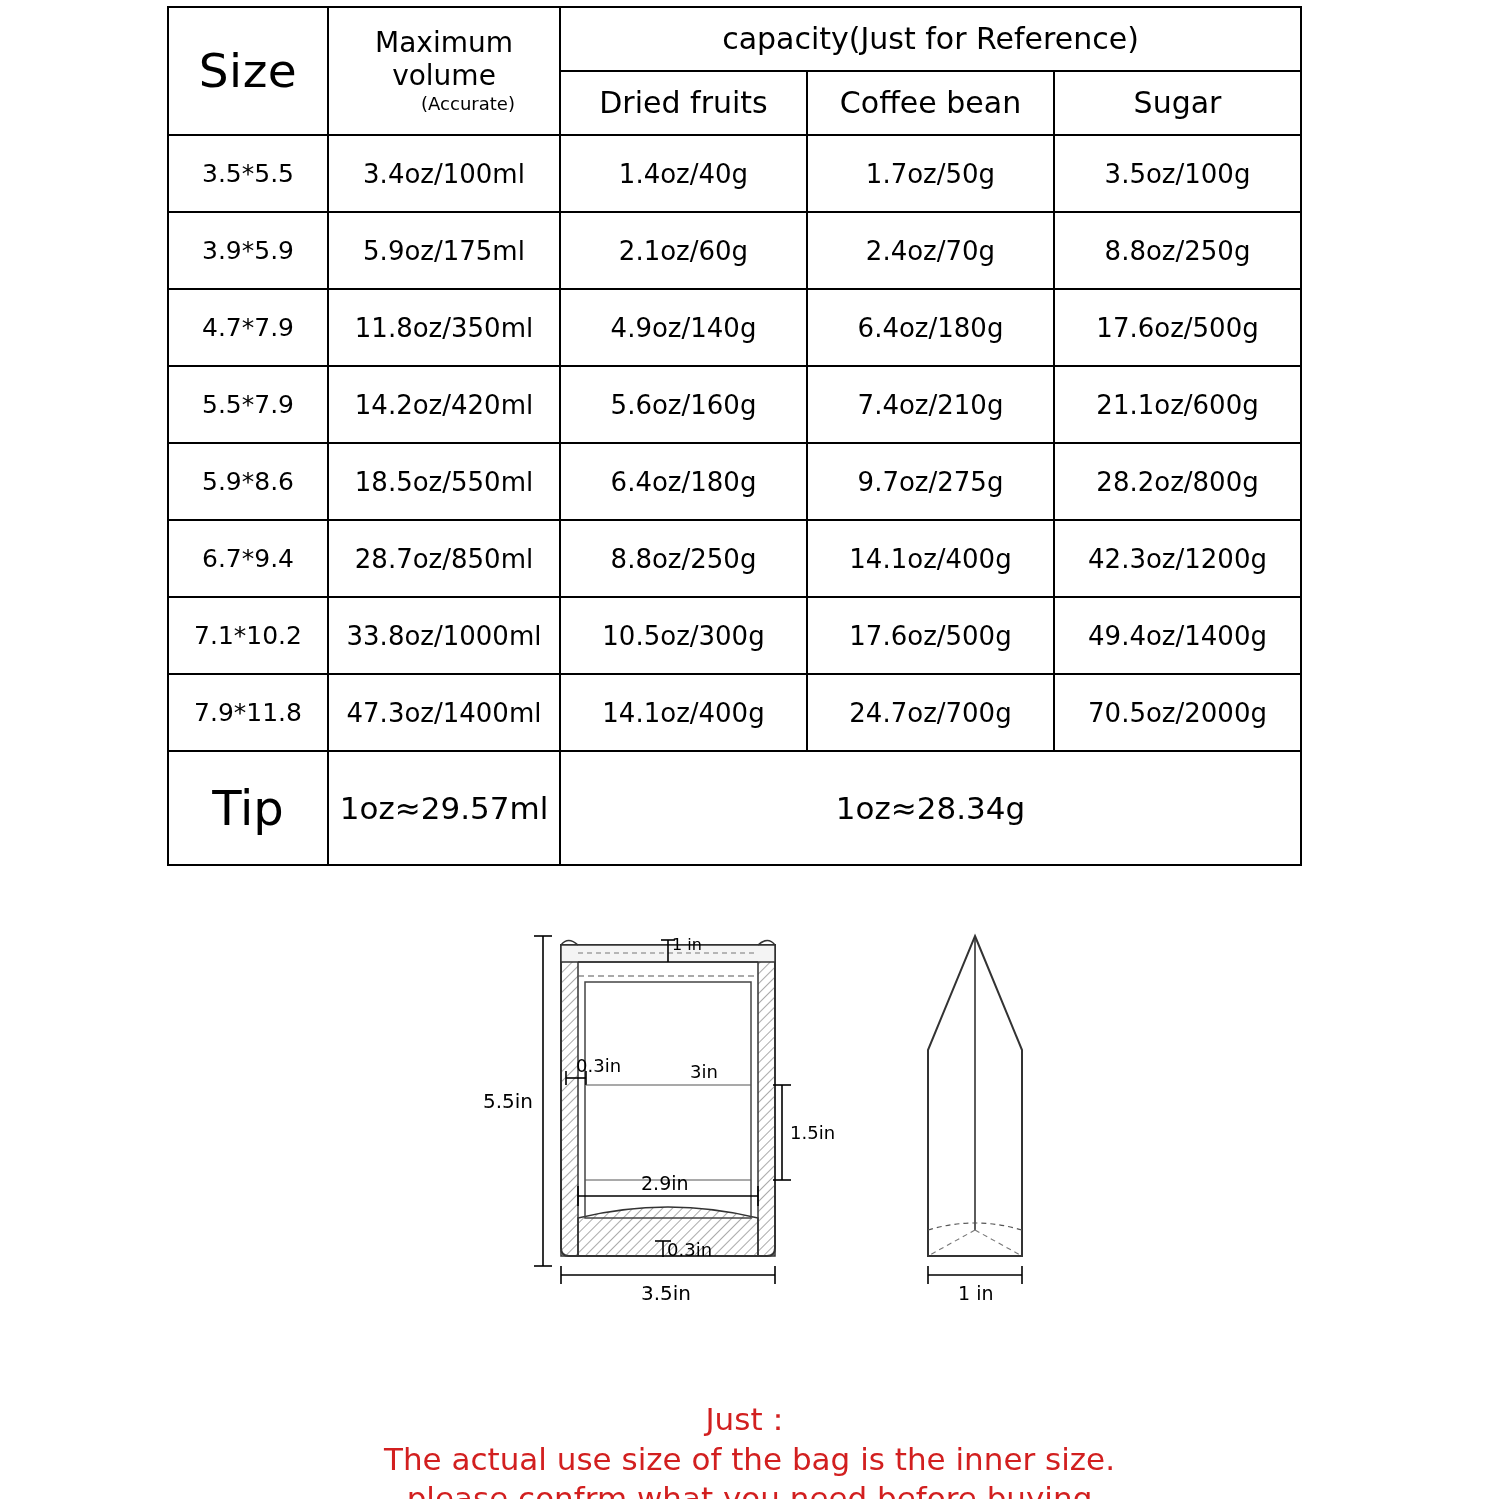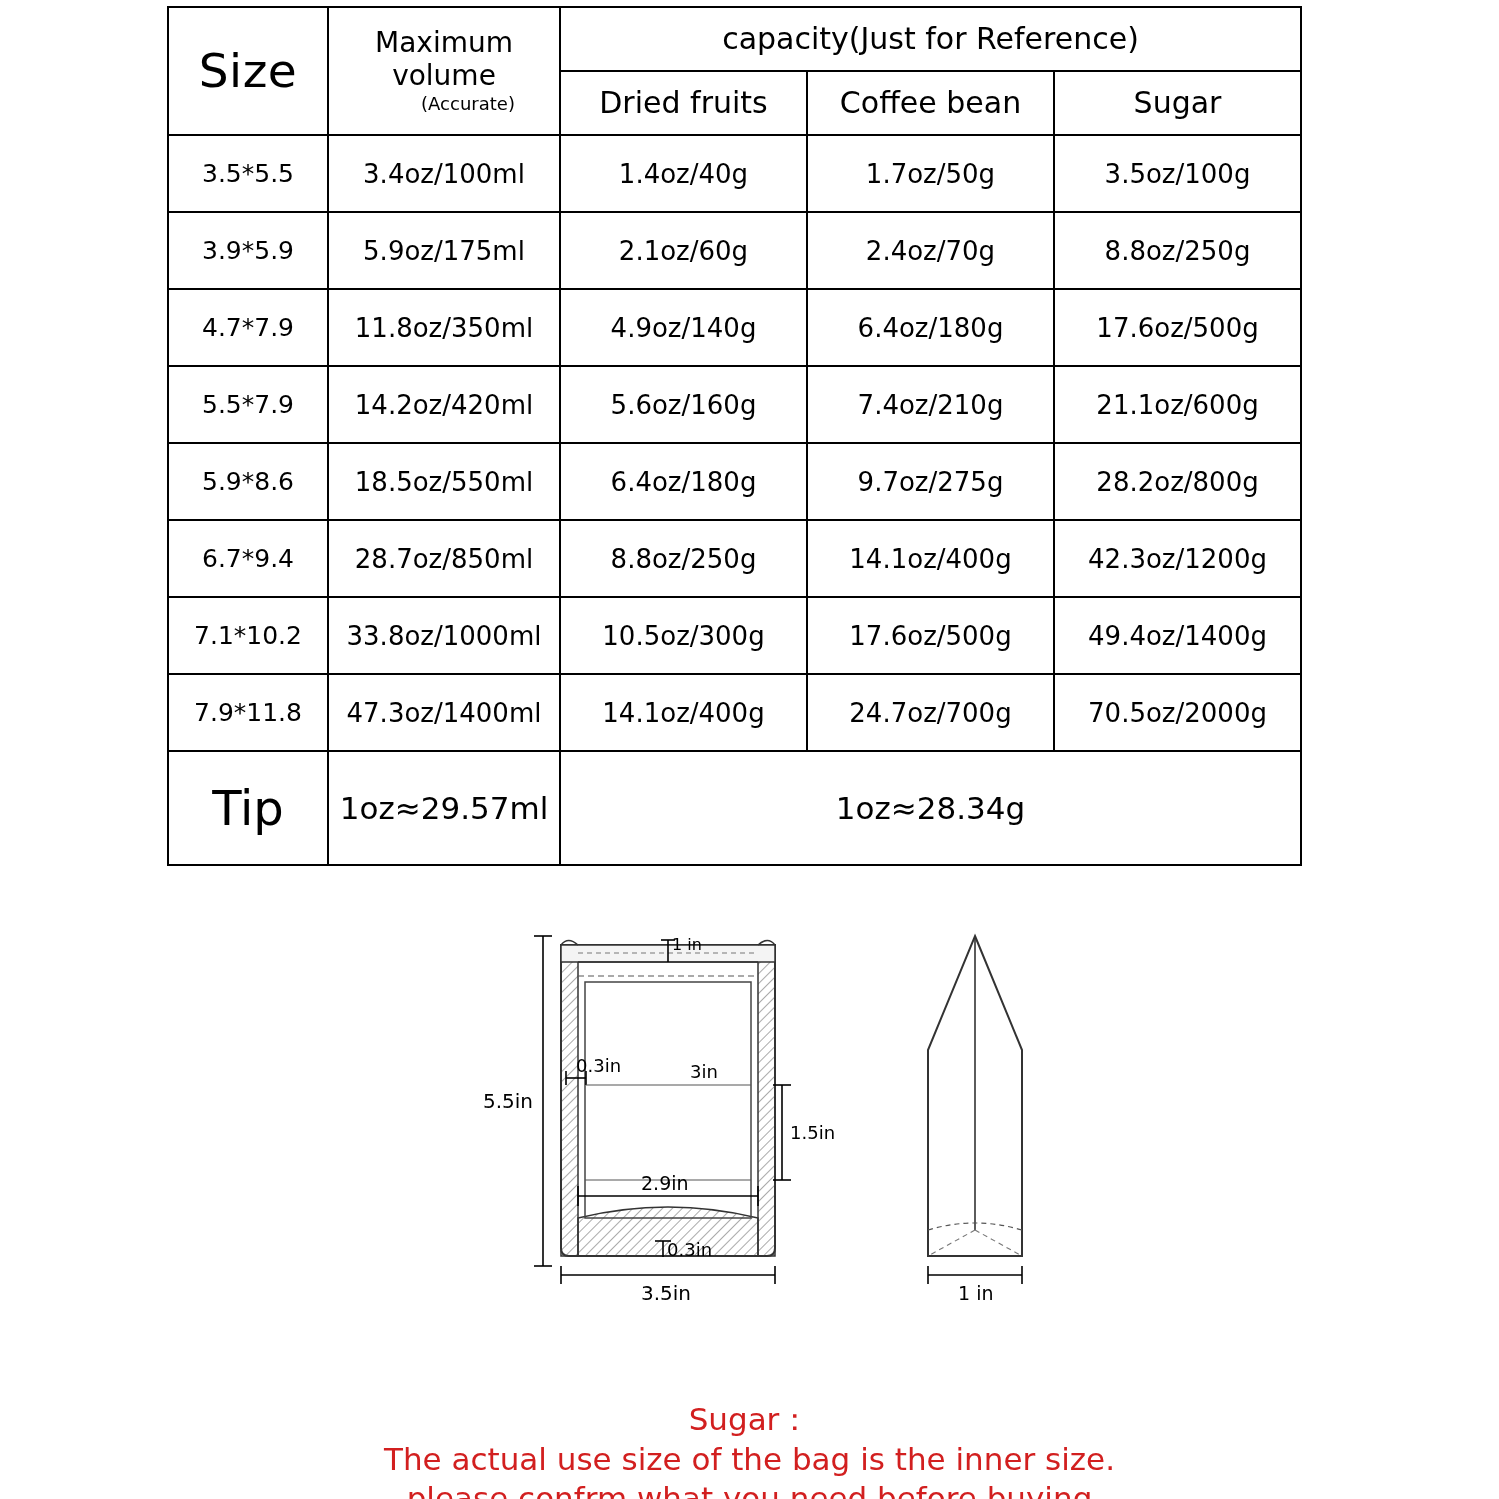--- a/index.html
+++ b/index.html
@@ -297,16 +297,16 @@
         <line x1="928" y1="375" x2="1022" y2="375" stroke="#000" stroke-width="1.6"></line>
         <line x1="928" y1="366" x2="928" y2="384" stroke="#000" stroke-width="1.6"></line>
         <line x1="1022" y1="366" x2="1022" y2="384" stroke="#000" stroke-width="1.6"></line>
         <text x="958" y="400" font-family="DejaVu Sans, sans-serif" font-size="19" fill="#000">1 in</text>
       </g>
     </g>
   </svg>
 </div>
 
 <div class="tips">
-  <div class="t-head">Sugar：</div>
+  <div class="t-head">Just：</div>
   <div class="t-line">The actual use size of the bag is the inner size.</div>
   <div class="t-line">please confrm what you need before buying</div>
 </div>
 
 </body></html>

